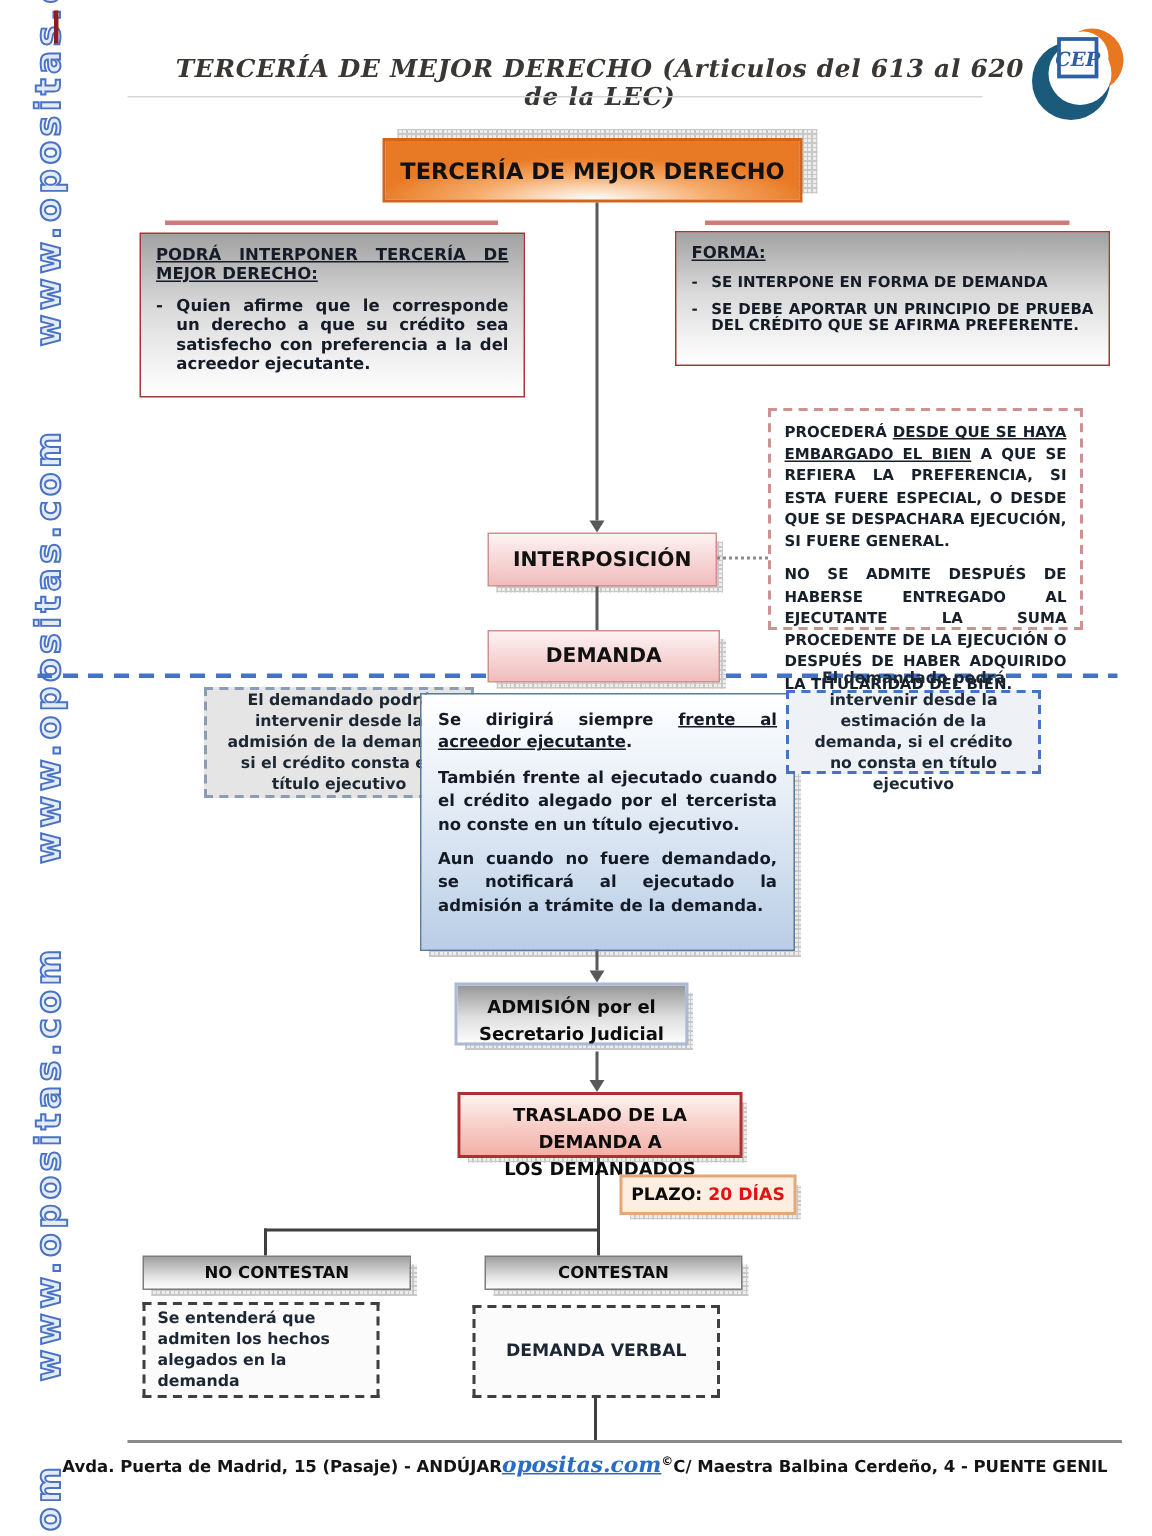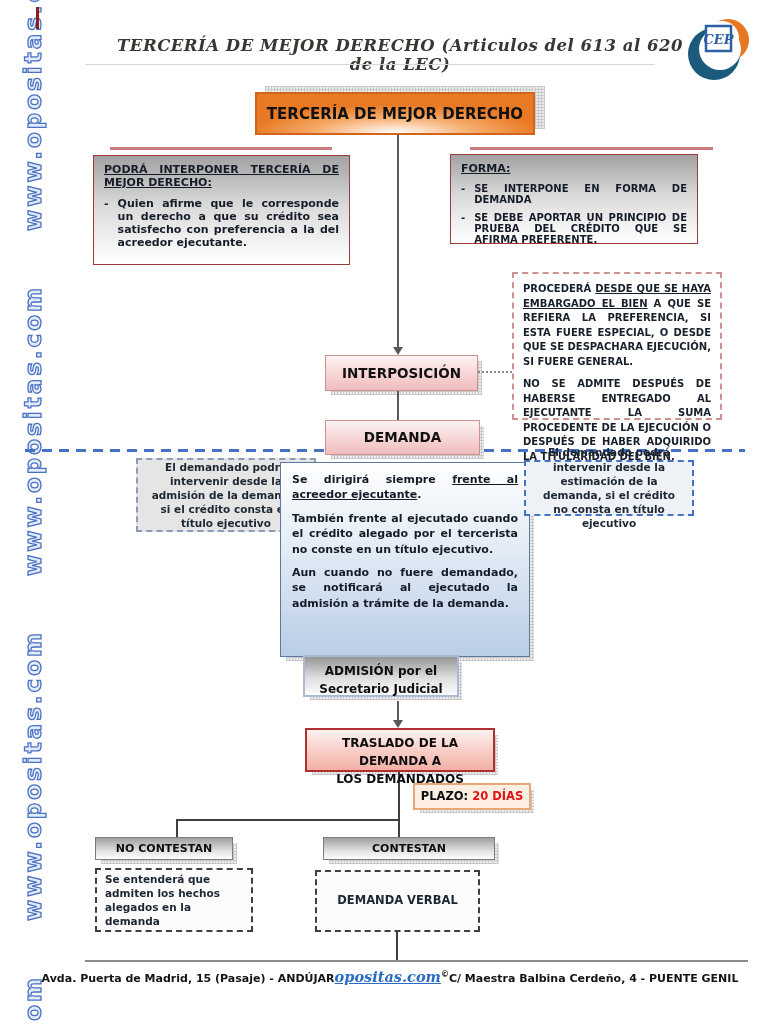--- a/index.html
+++ b/index.html
@@ -138,21 +138,21 @@
   <div class="abs salmon-line" style="left:110px;top:147px;width:222px;"></div>
   <div class="abs gray-red" style="left:93px;top:155px;width:257px;height:110px;padding:7px 10px;font-size:11px;font-weight:bold;">
     <div class="jtext u">PODRÁ INTERPONER TERCERÍA DE MEJOR DERECHO:</div>
     <div class="bullet jtext" style="margin-top:8px;">
       <span class="mark">-</span>
       <span>Quien afirme que le corresponde un derecho a que su crédito sea satisfecho con preferencia a la del acreedor ejecutante.</span>
     </div>
   </div>
 
   <div class="abs salmon-line" style="left:470px;top:147px;width:243px;"></div>
-  <div class="abs gray-red" style="left:450px;top:154px;width:248px;height:90px;padding:7px 10px;font-size:10px;font-weight:bold;">
+  <div class="abs gray-red" style="left:450px;top:154px;width:290px;height:90px;padding:7px 10px;font-size:10px;font-weight:bold;">
     <div class="u" style="font-size:11px;">FORMA:</div>
     <div class="bullet jtext" style="margin-top:8px;">
       <span class="mark">-</span>
       <span>SE INTERPONE EN FORMA DE DEMANDA</span>
     </div>
     <div class="bullet jtext" style="margin-top:7px;">
       <span class="mark">-</span>
       <span>SE DEBE APORTAR UN PRINCIPIO DE PRUEBA DEL CRÉDITO QUE SE AFIRMA PREFERENTE.</span>
     </div>
   </div>
@@ -168,21 +168,21 @@
     <span>INTERPOSICIÓN</span>
   </div>
   <div class="abs pinkbox hshadow" style="left:325px;top:420px;width:155px;height:35px;line-height:33px;font-size:13.5px;">
     <span>DEMANDA</span>
   </div>
 
   <div class="abs note note-graydash" style="left:88px;top:458px;width:180px;height:74px;">
     <span>El demandado podrá intervenir desde la admisión de la demanda, si el crédito consta en título ejecutivo</span>
   </div>
 
-  <div class="abs center-blue hshadow" style="left:280px;top:462px;width:250px;height:195px;">
+  <div class="abs center-blue hshadow" style="left:280px;top:462px;width:250px;height:172px;">
     <div class="jtext">
       <span>Se dirigirá siempre </span><span class="u">frente al acreedor ejecutante</span><span>.</span>
     </div>
     <div class="jtext" style="margin-top:8px;">También frente al ejecutado cuando el crédito alegado por el tercerista no conste en un título ejecutivo.</div>
     <div class="jtext" style="margin-top:8px;">Aun cuando no fuere demandado, se notificará al ejecutado la admisión a trámite de la demanda.</div>
   </div>
 
   <div class="abs note note-bluedash" style="left:524px;top:460px;width:170px;height:56px;">
     <span>El demandado podrá intervenir desde la estimación de la demanda, si el crédito no consta en título ejecutivo</span>
   </div>
@@ -195,21 +195,21 @@
   <div class="abs tras-box hshadow" style="left:305px;top:728px;width:190px;height:44px;">
     <div>TRASLADO DE LA DEMANDA A</div>
     <div>LOS DEMANDADOS</div>
   </div>
 
   <div class="abs plazo-box hshadow" style="left:413px;top:783px;width:118px;height:27px;">
     <span>PLAZO:</span>
     <span class="days">20 DÍAS</span>
   </div>
 
-  <div class="abs graybar hshadow" style="left:95px;top:837px;width:138px;height:23px;">
+  <div class="abs graybar hshadow" style="left:95px;top:837px;width:179px;height:23px;">
     <span>NO CONTESTAN</span>
   </div>
   <div class="abs graybar hshadow" style="left:323px;top:837px;width:172px;height:23px;">
     <span>CONTESTAN</span>
   </div>
 
   <div class="abs note note-blackdash" style="left:95px;top:868px;width:158px;height:64px;text-align:left;justify-content:flex-start;">
     <span>Se entenderá que admiten los hechos alegados en la demanda</span>
   </div>
   <div class="abs note note-blackdash" style="left:315px;top:870px;width:165px;height:62px;font-size:11.5px;">

